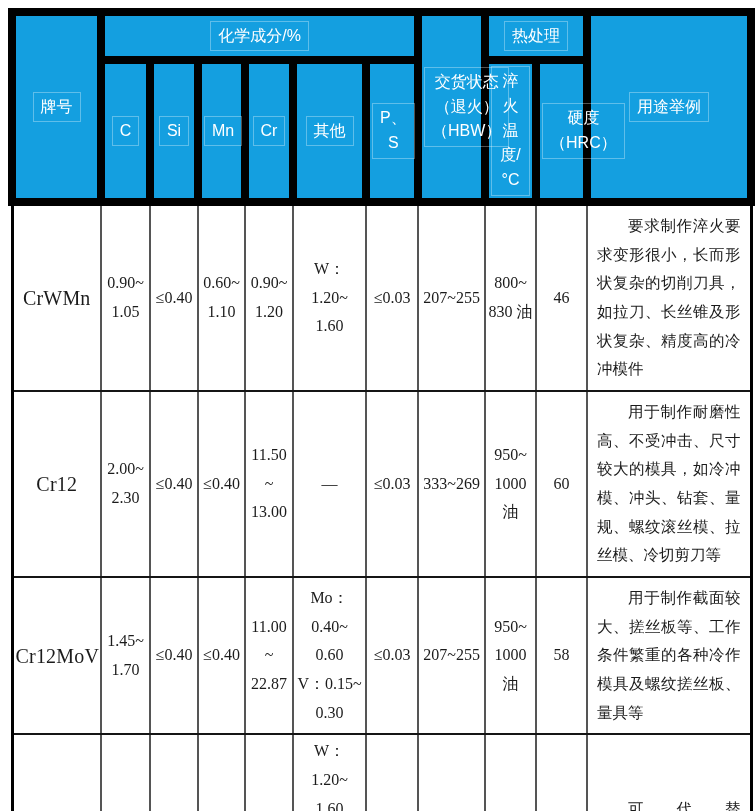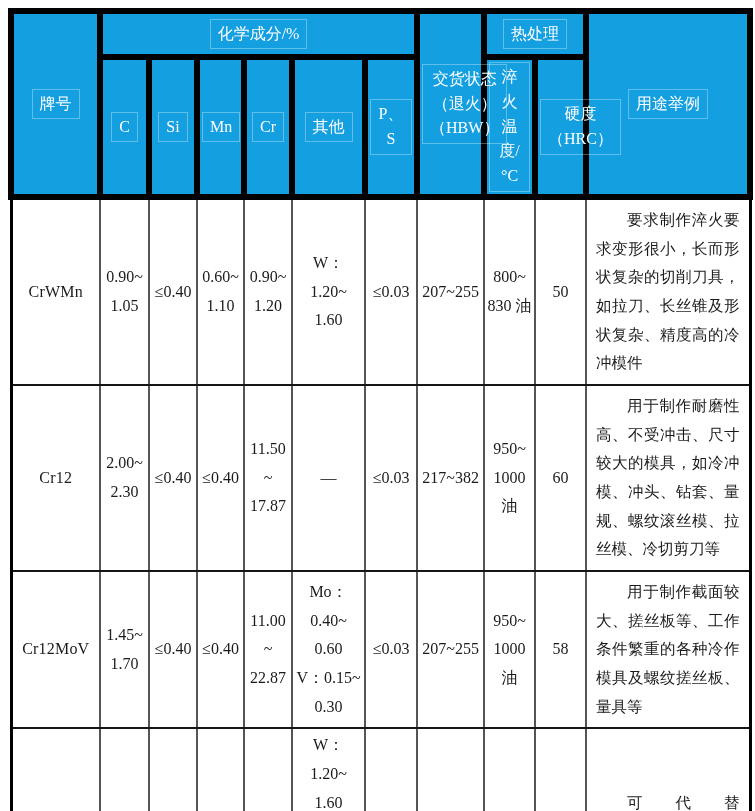--- a/index.html
+++ b/index.html
@@ -13,24 +13,24 @@
   table.steel{
     border-collapse:collapse;
     table-layout:fixed;
     width:739px;height:789px;
     border:3px solid #000;
   }
   
   thead th{
     background:#149fe0;
     color:#ffffff;
-    font-family:Liberation Serif, serif;
+    font-family:Liberation Sans, sans-serif;
     font-weight:normal;
     font-size:16px;
-    border:6px solid #000000;
+    border:8px solid #000000;
     text-align:center;
     vertical-align:middle;
     white-space:pre-line;
     line-height:1.55;
     padding:2px;
   }
   thead tr.h1 th{height:36px;}
   thead tr.h2 th{height:64px;}
   thead th .hl{
     display:inline-block;
@@ -46,21 +46,21 @@
     border-right:2px solid #555;
     border-top:2px solid #151515;
     border-bottom:2px solid #151515;
     text-align:center;
     vertical-align:middle;
     font-size:16px;
     line-height:1.8;
     white-space:pre-line;
     padding:2px;
   }
-  tbody td.brand{font-size:16px;letter-spacing:.2px;}
+  tbody td.brand{font-size:20px;letter-spacing:.2px;}
   tbody td.usage{
     white-space:normal;
     text-align:justify;
     text-align-last:left;
     padding:6px 9px;
     line-height:1.85;
     font-size:15.5px;
   }
   tbody td.usage p{margin:0;text-indent:2em;}
   tr.r1 td{height:140px;}
@@ -117,37 +117,37 @@
       <td>0.60~
 1.10</td>
       <td>0.90~
 1.20</td>
       <td>W：1.20~
 1.60</td>
       <td>≤0.03</td>
       <td>207~255</td>
       <td>800~
 830 油</td>
-      <td>50</td>
+      <td>46</td>
       <td class="usage">
           <p>要求制作淬火要求变形很小，长而形状复杂的切削刀具，如拉刀、长丝锥及形状复杂、精度高的冷冲模件</p>
         </td>
     </tr>
     <tr class="r2">
       <td class="brand">Cr12</td>
       <td>2.00~
 2.30</td>
       <td>≤0.40</td>
       <td>≤0.40</td>
       <td>11.50
 ~
-17.87</td>
+13.00</td>
       <td>—</td>
       <td>≤0.03</td>
-      <td>217~382</td>
+      <td>333~269</td>
       <td>950~
 1000 油</td>
       <td>60</td>
       <td class="usage">
           <p>用于制作耐磨性高、不受冲击、尺寸较大的模具，如冷冲模、冲头、钻套、量规、螺纹滚丝模、拉丝模、冷切剪刀等</p>
         </td>
     </tr>
     <tr class="r3">
       <td class="brand">Cr12MoV</td>
       <td>1.45~

